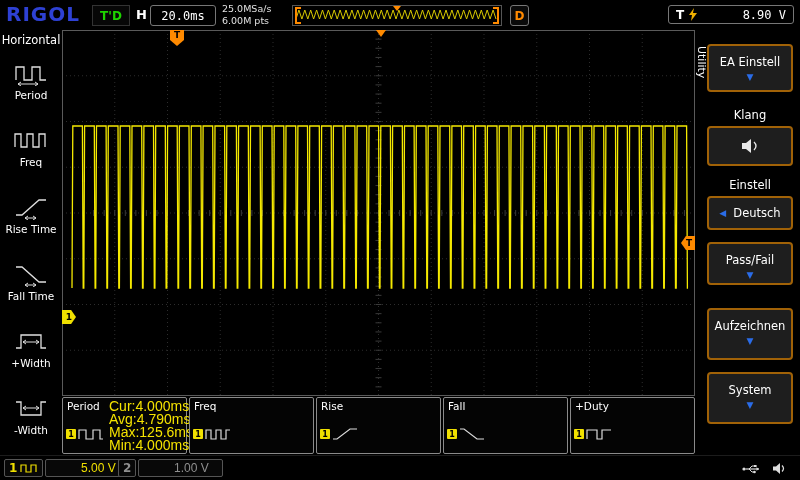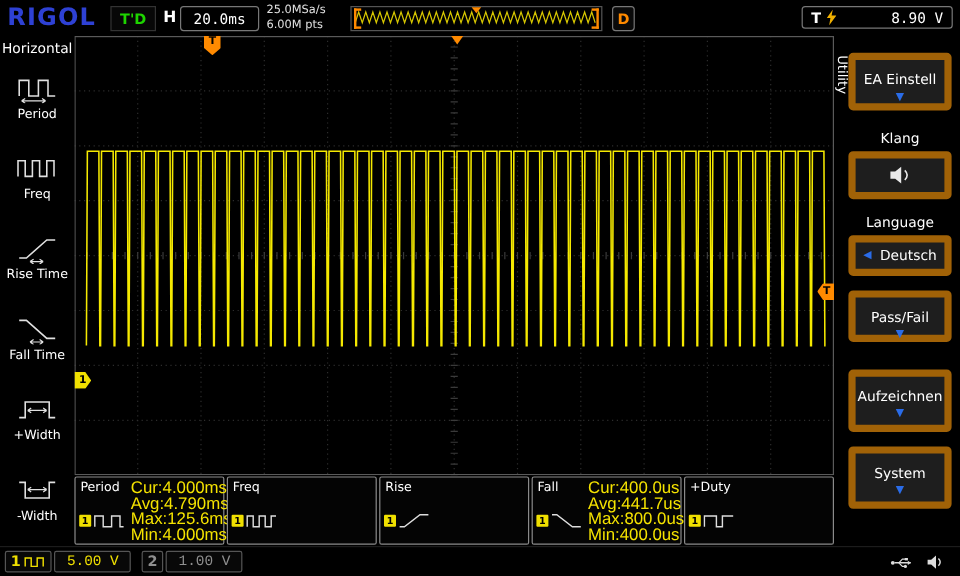--- a/index.html
+++ b/index.html
@@ -60,21 +60,21 @@
   .m-title{position:absolute;left:4px;top:2px;font-size:10.5px;color:#fff;}
   .m-icon{position:absolute;left:3px;top:28px;display:flex;align-items:center;gap:2px;}
   .badge1{background:#f0e000;color:#000;font-size:8px;font-weight:bold;width:10px;height:10px;
           display:flex;align-items:center;justify-content:center;border-radius:1px;}
   .m-vals{position:absolute;left:46px;top:2px;font-size:14px;line-height:13px;color:#f5e300;
           font-family:Liberation Sans, sans-serif;white-space:nowrap;}
 
   
   #right-menu{position:absolute;left:695px;top:30px;width:105px;height:425px;background:#000;}
   #utility-tab{position:absolute;left:0;top:16px;color:#fff;font-size:11px;writing-mode:vertical-rl;}
-  .rm-btn{position:absolute;left:12px;width:86px;background:#1e1e1e;border:6px solid #a16207;border-radius:4px;
+  .rm-btn{position:absolute;left:12px;width:86px;background:#1e1e1e;border:2px solid #a16207;border-radius:4px;
           color:#fff;font-size:11.5px;text-align:center;cursor:pointer;box-sizing:border-box;}
   .rm-btn .bl{margin-top:9px;}
   .tri-down{color:#2a6ce8;font-size:9px;margin-top:3px;}
   .tri-left{color:#2a6ce8;font-size:9px;}
   .rm-title{position:absolute;left:12px;width:86px;text-align:center;color:#fff;font-size:11.5px;}
   #btn-ea{top:14px;height:48px;}
   #title-klang{top:78px;}
   #btn-klang{top:96px;height:40px;display:flex;align-items:center;justify-content:center;}
   #title-lang{top:148px;}
   #btn-lang{top:166px;height:34px;display:flex;align-items:center;justify-content:center;gap:7px;}
@@ -83,21 +83,21 @@
   #btn-sys{top:342px;height:52px;}
 
   
   #bottom-bar{position:absolute;left:0;top:455px;width:800px;height:25px;background:#000;border-top:1px solid #1c1c1c;box-sizing:border-box;}
   .chgrp{position:absolute;top:3px;height:18px;display:flex;gap:2px;cursor:pointer;}
   #ch1{left:4px;}
   #ch2{left:118px;}
   .ch-id{border:1px solid #555;border-radius:2px;background:#080808;display:flex;align-items:center;gap:3px;
          padding:0 4px;font-size:12px;font-weight:bold;}
   .ch-val{border:1px solid #555;border-radius:2px;background:#080808;display:flex;align-items:center;justify-content:center;
-          width:62px;font-size:12px;font-family:Liberation Mono, monospace;}
+          width:62px;font-size:12px;font-family:Liberation Sans, sans-serif;padding-left:21px;}
   #ch1 .ch-id,#ch1 .ch-val{color:#f0e000;}
   #ch2 .ch-id,#ch2 .ch-val{color:#8f8f8f;}
   #usb-icon{position:absolute;left:742px;top:7px;}
   #beep-icon{position:absolute;left:772px;top:6px;}
 </style>
 </head>
 <body>
 
 <div id="screen">
 
@@ -349,26 +349,20 @@
     </div>
 
     <div class="meas">
       <div class="m-title">Fall</div>
       <div class="m-icon">
         <span class="badge1">1</span>
         <svg width="26" height="16" viewBox="0 0 26 16">
           <path d="M1 3 H5 L18 13 H25" stroke="#ddd" fill="none" stroke-width="1.2"></path>
         </svg>
       </div>
-      <div class="m-vals">
-        <div>Cur:400.0us</div>
-        <div>Avg:441.7us</div>
-        <div>Max:800.0us</div>
-        <div>Min:400.0us</div>
-      </div>
     </div>
 
     <div class="meas">
       <div class="m-title">+Duty</div>
       <div class="m-icon">
         <span class="badge1">1</span>
         <svg width="26" height="16" viewBox="0 0 26 16">
           <path d="M1 13 V4 H11 V13 H16 V4 H25" stroke="#ddd" fill="none" stroke-width="1.2"></path>
         </svg>
       </div>
@@ -384,21 +378,21 @@
     </div>
 
     <div class="rm-title" id="title-klang">Klang</div>
     <div class="rm-btn" id="btn-klang">
       <svg width="20" height="18" viewBox="0 0 20 18">
         <path d="M2 6 h4 l5 -4 v14 l-5 -4 h-4 z" fill="#e8e8e8"></path>
         <path d="M14 5 q4 4 0 8" stroke="#e8e8e8" fill="none" stroke-width="1.3"></path>
       </svg>
     </div>
 
-    <div class="rm-title" id="title-lang">Language</div>
+    <div class="rm-title" id="title-lang">Einstell</div>
     <div class="rm-btn" id="btn-lang">
       <span class="tri-left">◀</span>
       <span>Deutsch</span>
     </div>
 
     <div class="rm-btn" id="btn-pass">
       <div class="bl">Pass/Fail</div>
       <div class="tri-down">▼</div>
     </div>
 

